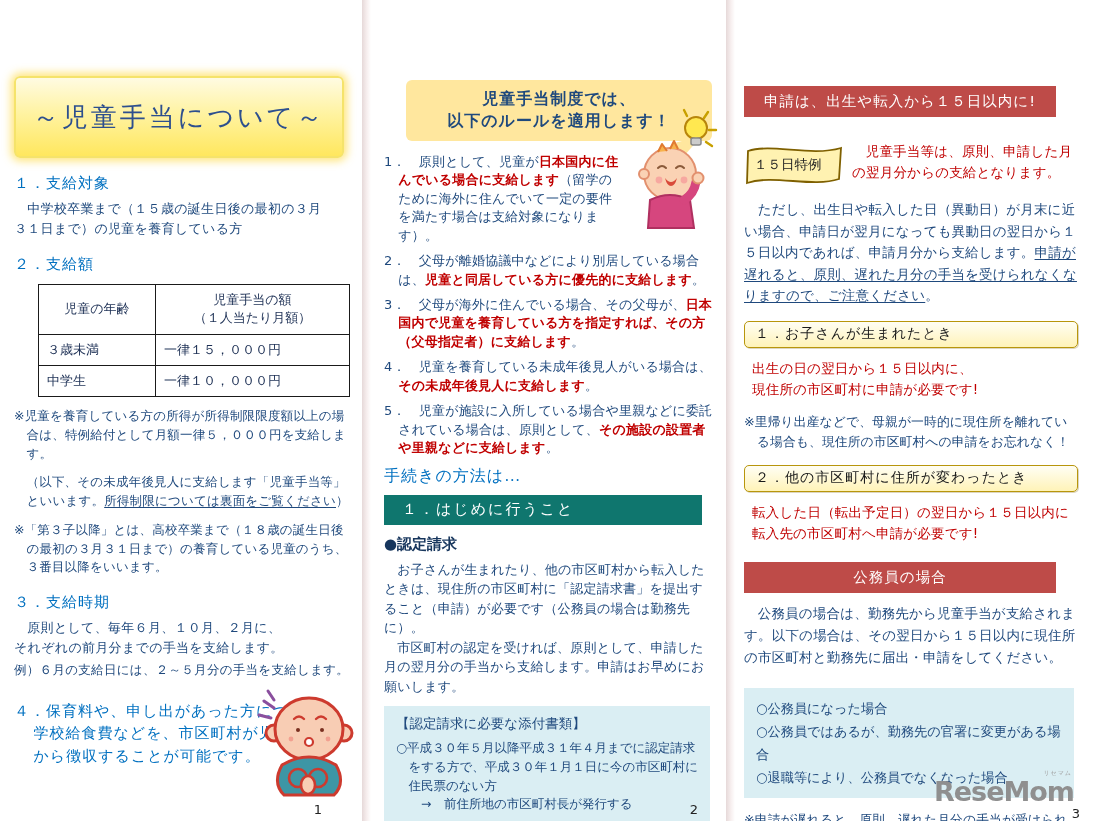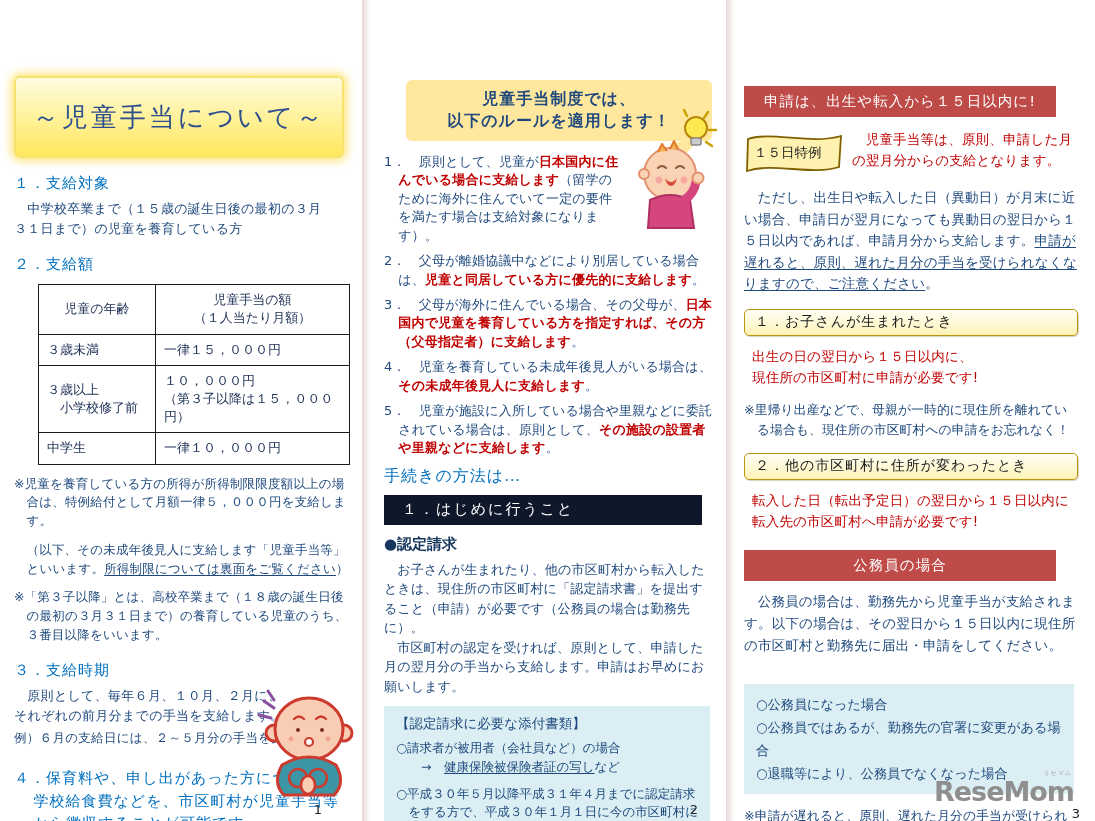--- a/index.html
+++ b/index.html
@@ -60,56 +60,56 @@
   }
   .rules { margin-top: 12px; }
   .rule { font-size: 13px; line-height: 1.42; letter-spacing: .2px;
           margin-bottom: 7px; padding-left: 1.1em; text-indent: -1.1em; }
   .rule.narrow { padding-right: 92px; }
   .em { color: #C00000; font-weight: bold; }
   .u  { text-decoration: underline; text-underline-offset: 2px; }
   .tetsuzuki { color: #0070C0; font-size: 16px; margin-top: 8px; letter-spacing: 1px; font-family: Liberation Serif, serif; }
   .banner-blue {
     margin-top: 8px; margin-right: 14px;
-    background: #0f172a; color: #fff; font-size: 15px;
+    background: #0f766e; color: #fff; font-size: 15px;
     padding: 5px 0 6px 18px; letter-spacing: 2px;
   }
   .nintei-h { color: #17365D; font-weight: bold; font-size: 15px; margin-top: 10px; }
   .para { font-size: 13px; line-height: 1.5; margin-top: 6px; letter-spacing: .2px; }
   .bluebox {
     background: #DAEEF3; margin-top: 10px; margin-right: 6px;
     padding: 9px 10px 10px 12px; color: #1F497D;
   }
   .bluebox .bx-title { font-size: 13.5px; margin-bottom: 6px; }
   .bluebox .bx-item { font-size: 12.5px; line-height: 1.5; margin-bottom: 8px;
                       padding-left: 1em; text-indent: -1em; }
 
   
   .banner-red {
     background: #BE4B48; color: #fff; text-align: center;
     font-size: 14.5px; padding: 6px 0; letter-spacing: 1px; margin-right: 22px;
   }
-  .flag-row { display: flex; margin-top: 12px; align-items: flex-start; }
+  .flag-row { display: flex; margin-top: 24px; align-items: flex-start; }
   .flag { position: relative; width: 100px; height: 48px; flex: none; }
   .flag svg { position: absolute; inset: 0; }
   .flag .flag-label { position: absolute; left: 10px; top: 15px; font-size: 13.5px; color: #222; }
   .flag-text { flex: 1; color: #C00000; font-size: 13.5px; line-height: 1.55;
                margin-left: 8px; letter-spacing: .2px; }
   .p3-para { font-size: 13.5px; line-height: 1.6; margin-top: 10px; letter-spacing: .2px; }
   .ybox {
     margin-top: 14px; 
     background: linear-gradient(180deg,#fffef4,#fff3b8);
     border: 1.6px solid #B8960C; border-radius: 5px;
     padding: 3px 10px 4px; font-size: 14px; color: #1a1a1a; letter-spacing: 1px;
     box-shadow: 1px 1px 0 rgba(120,90,0,.25);
   }
   .red-txt { color: #C00000; font-size: 13.5px; line-height: 1.55; margin: 10px 0 0 8px; letter-spacing: .2px; }
   .p3-note { font-size: 12.8px; line-height: 1.55; margin-top: 12px;
              padding-left: 1em; text-indent: -1em; letter-spacing: .1px; }
-  .bluebox2 { background: #DAEEF3; margin-top: 28px; margin-right: 4px;
+  .bluebox2 { background: #DAEEF3; margin-top: 20px; margin-right: 4px;
               padding: 9px 12px; font-size: 13.2px; line-height: 1.75; color: #1F497D; }
   .logo { position: absolute; right: 14px; bottom: 14px; color: #8f8f8f; }
   .logo .logo-text { font-weight: 800; font-size: 27px; letter-spacing: -1px; }
   .logo .logo-ruby { position: absolute; top: -7px; right: 2px; font-size: 6px; letter-spacing: 1px; color: #a0a0a0; }
 
   
   .baby1 { position: absolute; right: 8px; bottom: 14px; }
   .baby2 { position: absolute; right: 2px; top: 108px; }
 </style>
 </head>
@@ -127,26 +127,20 @@
   <table class="amount">
     <tbody>
         <tr>
       <th>児童の年齢</th>
       <th>児童手当の額
 （１人当たり月額）</th>
     </tr>
     <tr>
       <td class="age">３歳未満</td>
       <td class="amt">一律１５，０００円</td>
-    </tr>
-    <tr>
-      <td class="age">３歳以上
-　小学校修了前</td>
-      <td class="amt">１０，０００円
-（第３子以降は１５，０００円）</td>
     </tr>
     <tr>
       <td class="age">中学生</td>
       <td class="amt">一律１０，０００円</td>
     </tr>
   </tbody>
     </table>
 
   <div class="note">※児童を養育している方の所得が所得制限限度額以上の場合は、特例給付として月額一律５，０００円を支給します。</div>
   <div class="note" style="padding-left:1em;text-indent:0;"><span>（以下、その未成年後見人に支給します「児童手当等」といいます。</span><span class="u">所得制限については裏面をご覧ください</span><span>）</span></div>
@@ -224,22 +218,20 @@
 
   <div class="tetsuzuki">手続きの方法は…</div>
   <div class="banner-blue">１．はじめに行うこと</div>
 
   <div class="nintei-h">●認定請求</div>
   <div class="para pre">　お子さんが生まれたり、他の市区町村から転入したときは、現住所の市区町村に「認定請求書」を提出すること（申請）が必要です（公務員の場合は勤務先に）。
 　市区町村の認定を受ければ、原則として、申請した月の翌月分の手当から支給します。申請はお早めにお願いします。</div>
 
   <div class="bluebox">
     <div class="bx-title">【認定請求に必要な添付書類】</div>
-    <div class="bx-item pre"><span>○請求者が被用者（会社員など）の場合
-　→　</span><span class="u">健康保険被保険者証の写し</span><span>など</span></div>
     <div class="bx-item pre"><span>○平成３０年５月以降平成３１年４月までに認定請求をする方で、平成３０年１月１日に今の市区町村に住民票のない方
 　→　前住所地の市区町村長が発行する
 　　　</span></div>
 
   </div>
 
   <div class="pagenum" style="right:28px;">2</div>
 </div>
 
 <div class="pagesep" id="sep2"></div>

